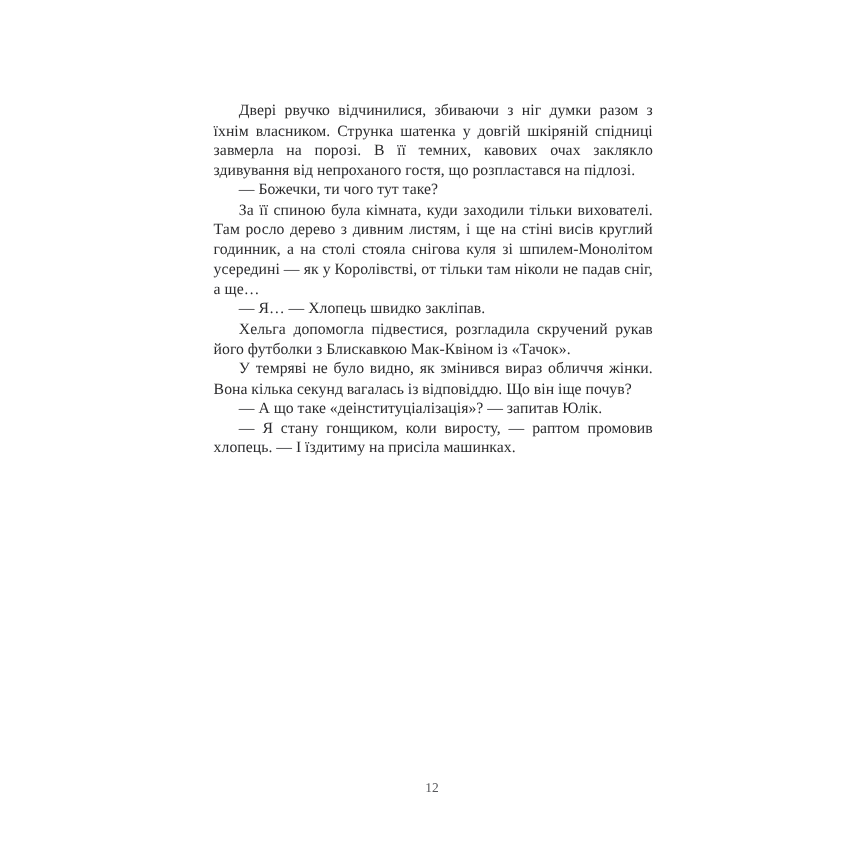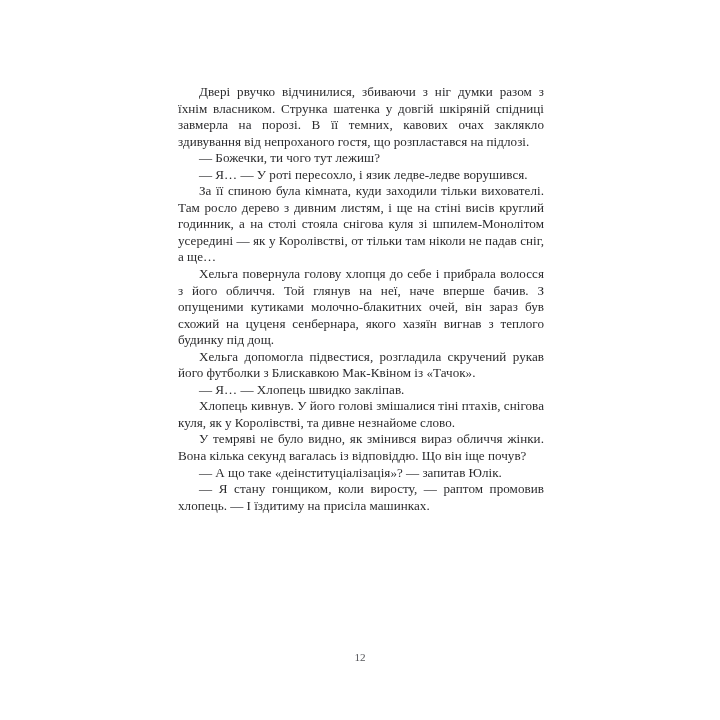--- a/index.html
+++ b/index.html
@@ -53,27 +53,24 @@
     font-family: "Liberation Serif", "DejaVu Serif", serif;
   }
 </style>
 </head>
 <body>
 
 <div class="page">
 
   <div class="text-block">
     <p class="para">Двері рвучко відчинилися, збиваючи з ніг думки разом з їхнім власником. Струнка шатенка у довгій шкіряній спідниці завмерла на порозі. В її темних, кавових очах заклякло здивування від непроханого гостя, що розпластався на підлозі.</p>
-    <p class="para dialogue">— Божечки, ти чого тут лежиш?</p>
-    <p class="para dialogue">— Я… — У роті пересохло, і язик ледве-ледве ворушився.</p>
+    <p class="para dialogue">— Божечки, ти чого тут таке?</p>
     <p class="para">За її спиною була кімната, куди заходили тільки вихователі. Там росло дерево з дивним листям, і ще на стіні висів круглий годинник, а на столі стояла снігова куля зі шпилем-Монолітом усередині — як у Королівстві, от тільки там ніколи не падав сніг, а ще…</p>
-    <p class="para">Хельга повернула голову хлопця до себе і прибрала волосся з його обличчя. Той глянув на неї, наче вперше бачив. З опущеними кутиками молочно-блакитних очей, він зараз був схожий на цуценя сенбернара, якого хазяїн вигнав з теплого будинку під дощ.</p>
+    <p class="para dialogue">— Я… — Хлопець швидко закліпав.</p>
     <p class="para">Хельга допомогла підвестися, розгладила скручений рукав його футболки з Блискавкою Мак-Квіном із «Тачок».</p>
-    <p class="para dialogue">— Я… — Хлопець швидко закліпав.</p>
-    <p class="para">Хлопець кивнув. У його голові змішалися тіні птахів, снігова куля, як у Королівстві, та дивне незнайоме слово.</p>
     <p class="para">У темряві не було видно, як змінився вираз обличчя жінки. Вона кілька секунд вагалась із відповіддю. Що він іще почув?</p>
     <p class="para dialogue">— А що таке «деінституціалізація»? — запитав Юлік.</p>
     <p class="para dialogue">— Я стану гонщиком, коли виросту, — раптом промовив хлопець. — І їздитиму на присіла машинках.</p>
   </div>
 
   <div class="page-number">12</div>
 
 </div>
 
 </body></html>

